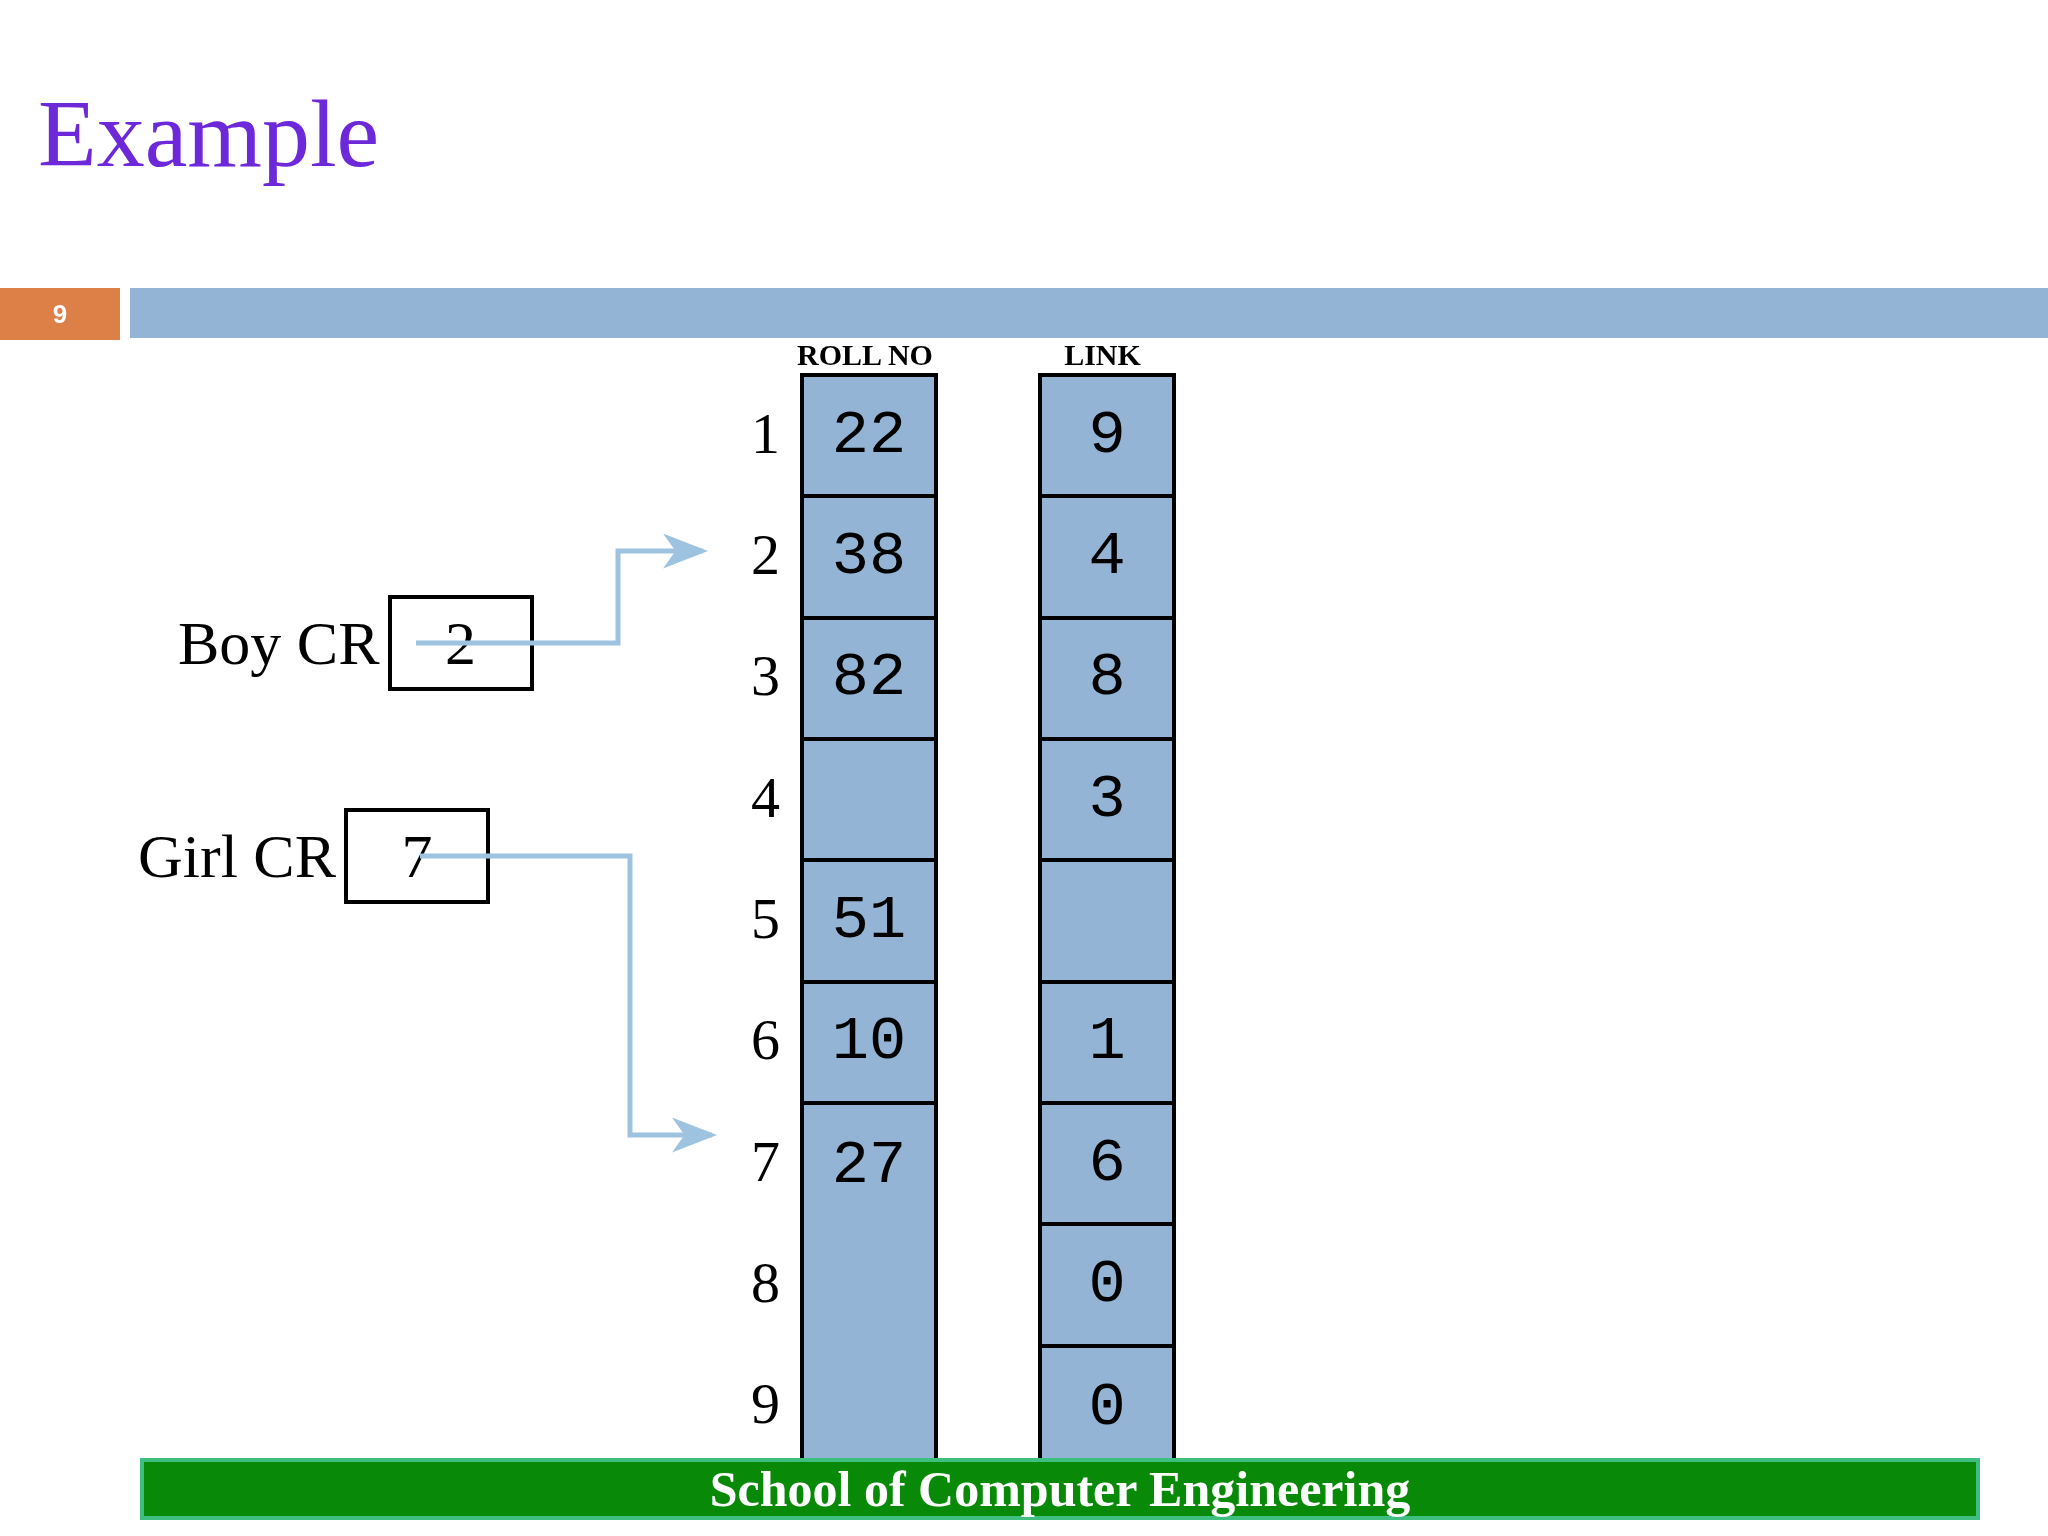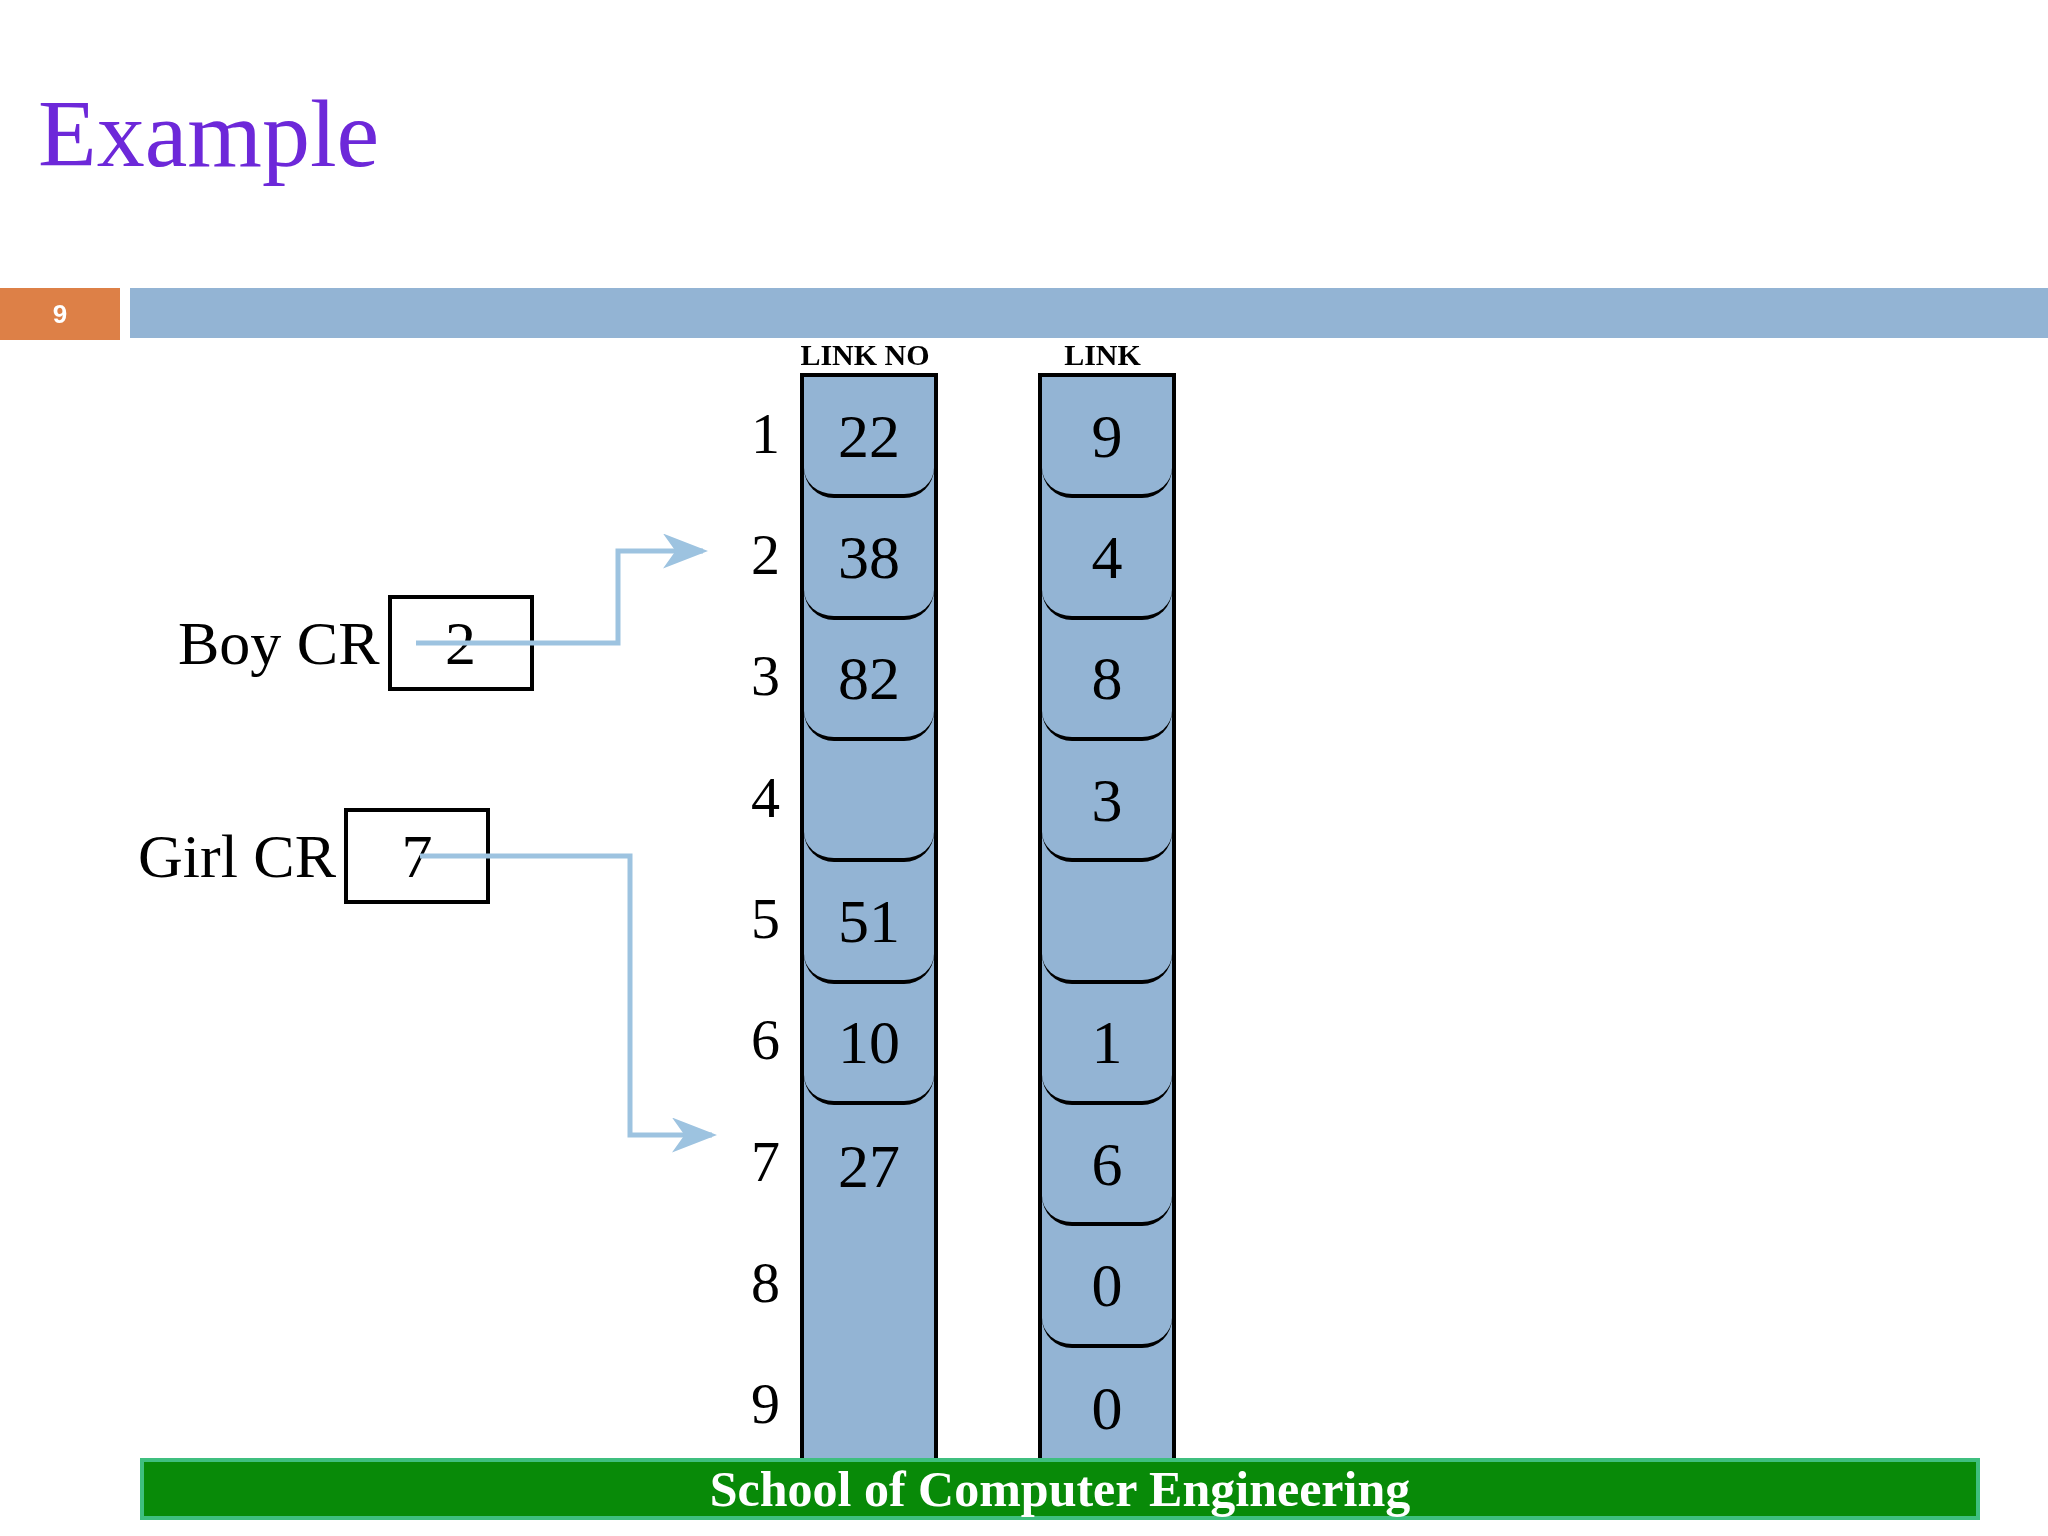--- a/index.html
+++ b/index.html
@@ -97,25 +97,24 @@
     width: 138px;
     height: 1092px;
   }
   .cell {
     height: 121.33px;
     box-sizing: border-box;
     border-bottom: 4px solid #000000;
     display: flex;
     align-items: center;
     justify-content: center;
-    font-family: Liberation Serif, serif;
+    font-family: Liberation Mono, monospace;
     font-size: 62px;
     color: #000000;
     line-height: 1;
-    border-radius: 30px;
   }
   .cell:last-child {
     border-bottom: none;
   }
 
   
   #row-index-list {
     position: absolute;
     left: 700px;
     top: 373px;
@@ -203,21 +202,21 @@
 </head>
 <body>
 
 <div id="slide-title">Example</div>
 
 <div id="slide-number-box">
   <span id="slide-number-text">9</span>
 </div>
 <div id="header-bar"></div>
 
-<div class="col-header" id="header-rollno">LINK NO</div>
+<div class="col-header" id="header-rollno">ROLL NO</div>
 <div class="col-header" id="header-link">LINK</div>
 
 <div id="row-index-list">
   <div class="row-index">1</div>
   <div class="row-index">2</div>
   <div class="row-index">3</div>
   <div class="row-index">4</div>
   <div class="row-index">5</div>
   <div class="row-index">6</div>
   <div class="row-index">7</div>

